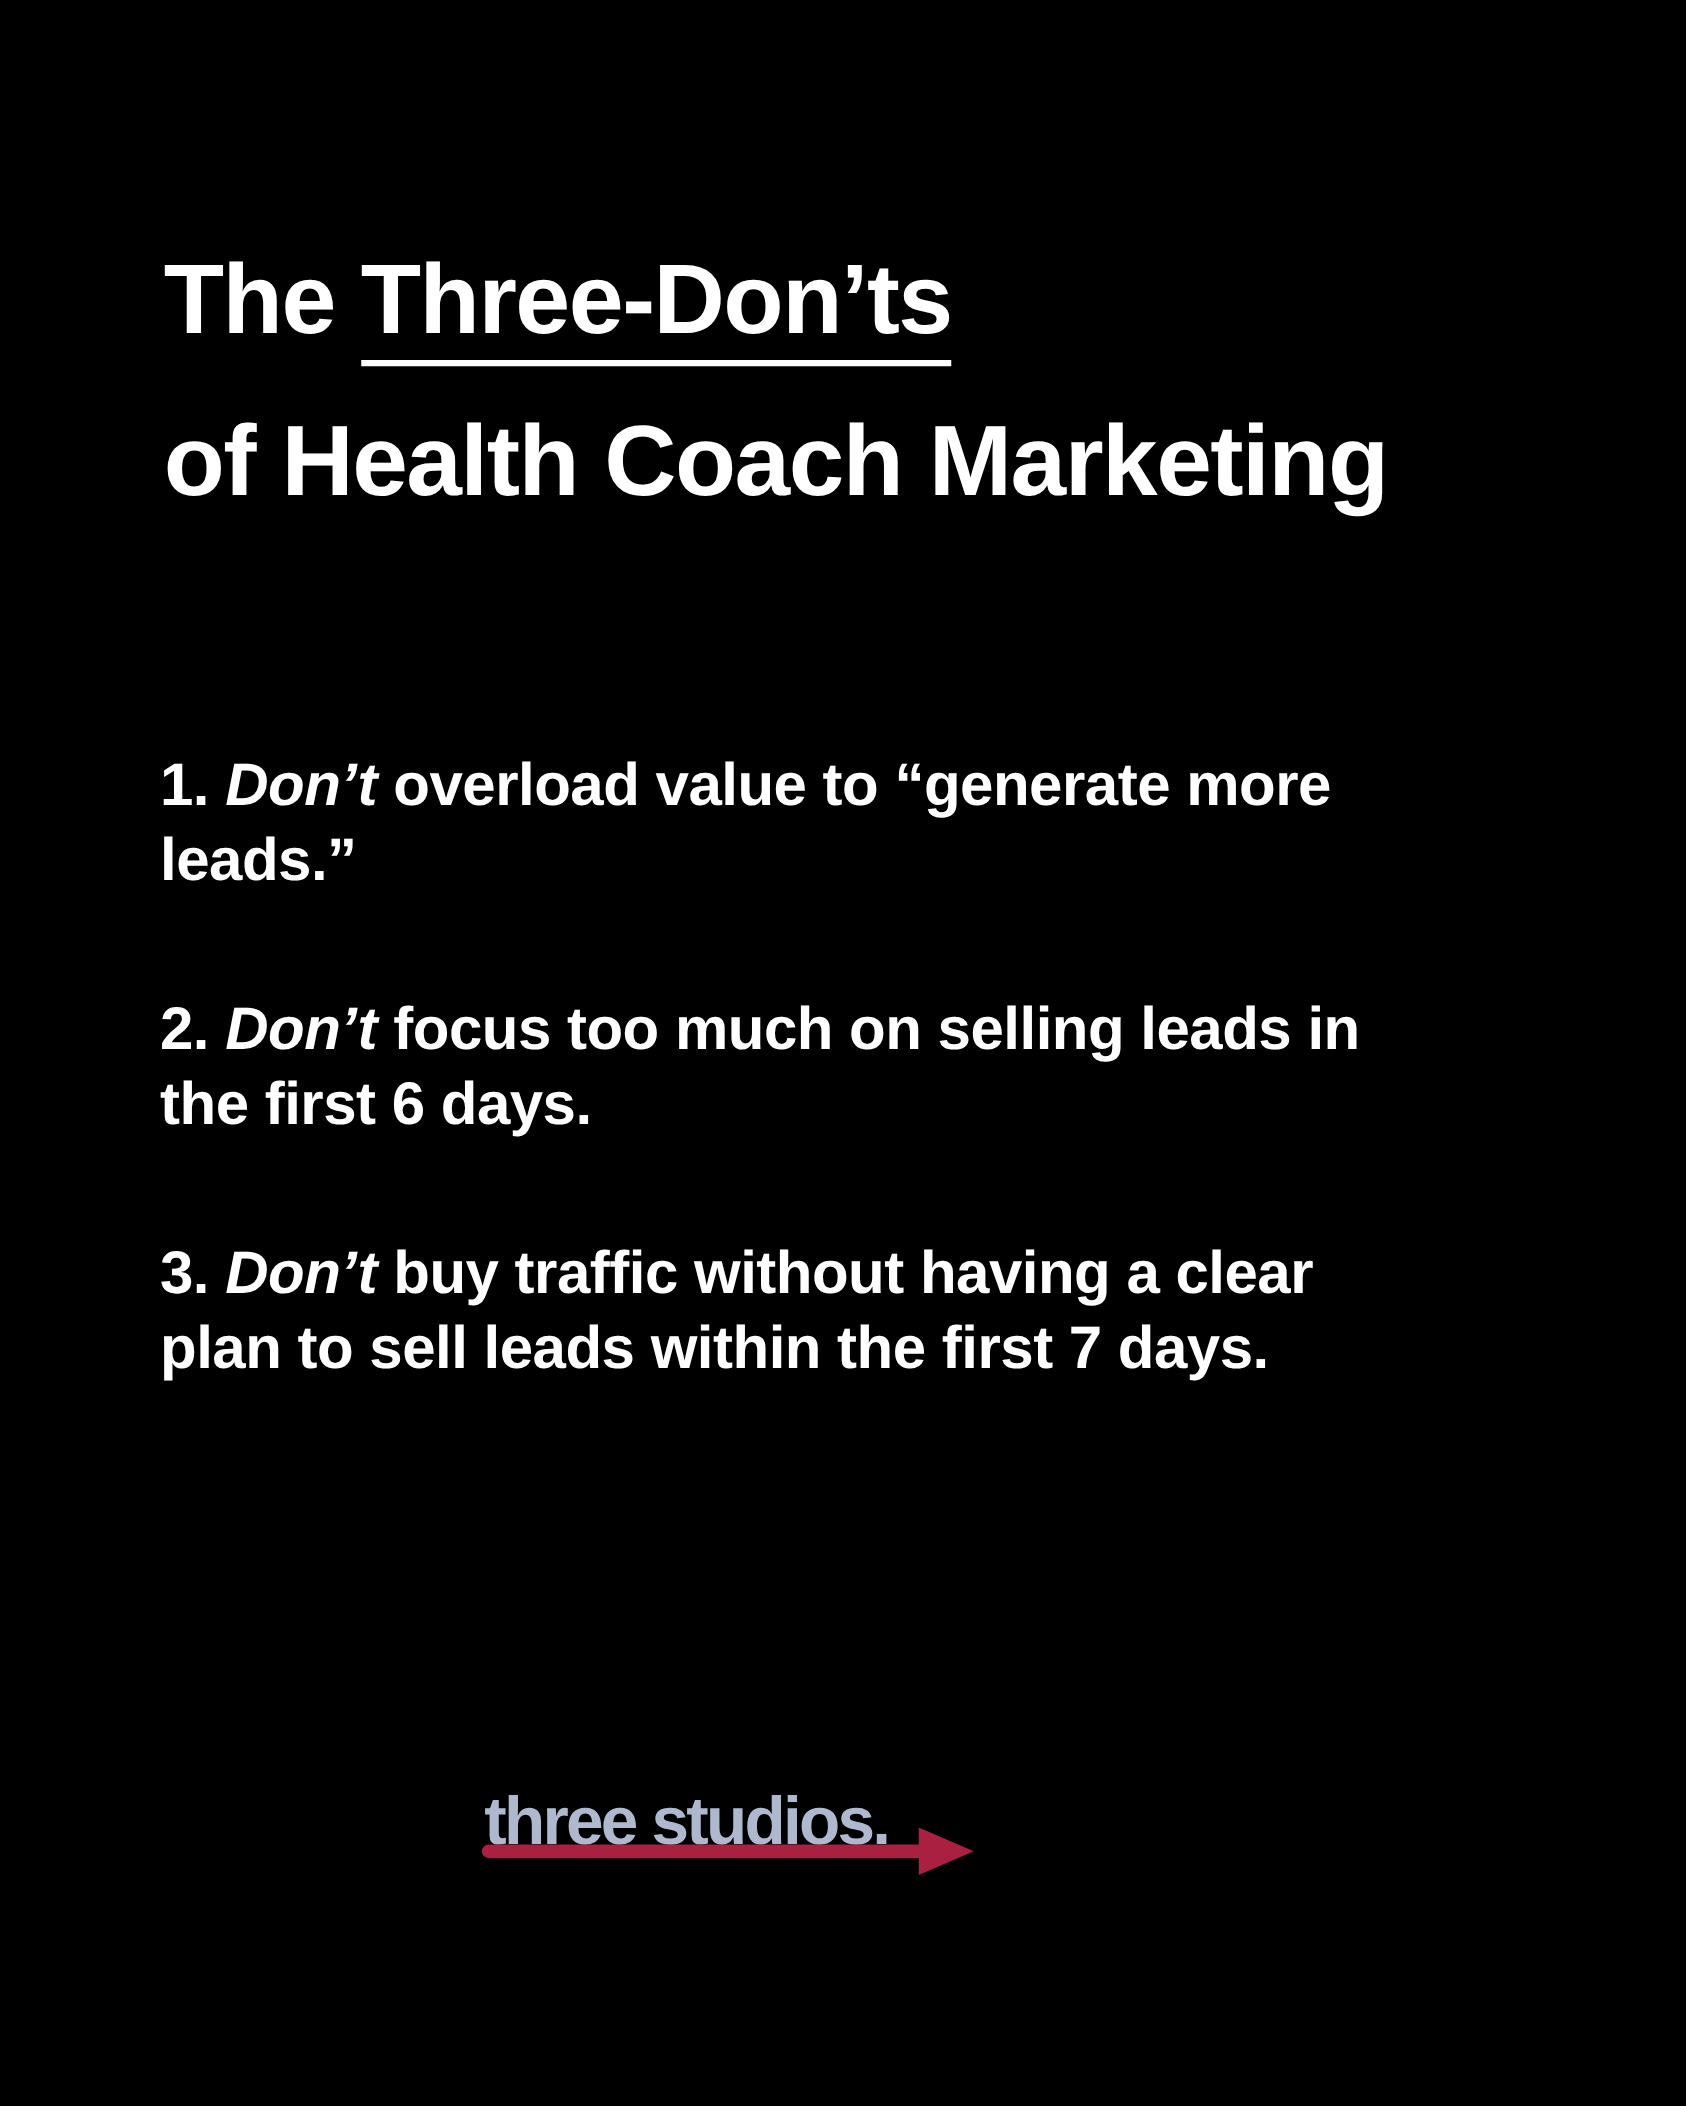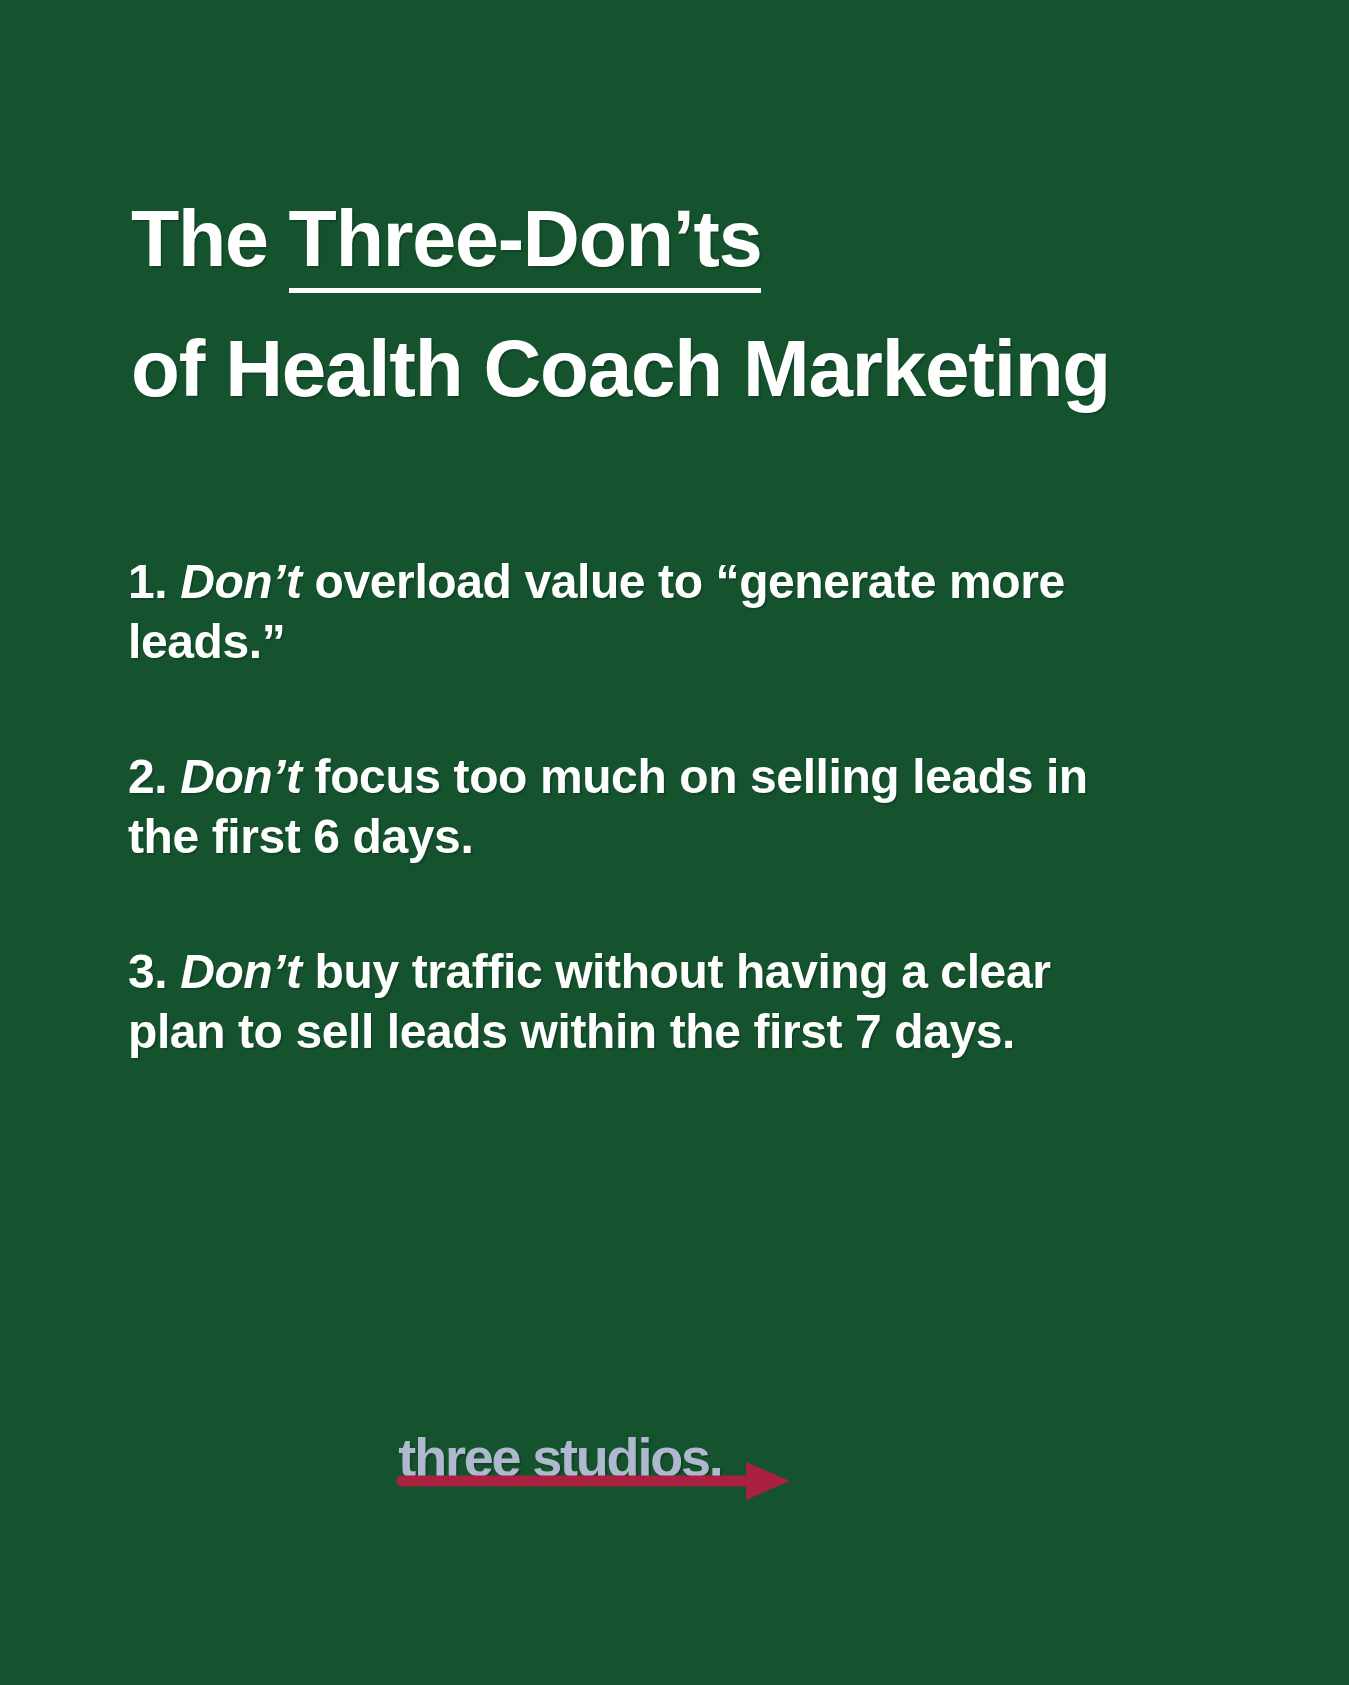--- a/index.html
+++ b/index.html
@@ -11,21 +11,21 @@
     height: 1685px;
     background: #21336B;
     font-family: "Liberation Sans", sans-serif;
     overflow: hidden;
   }
 
   .poster {
     position: relative;
     width: 1349px;
     height: 1685px;
-    background: #14532d;
+    background: #000000;
     box-sizing: border-box;
   }
 
   
   .title-block {
     position: absolute;
     left: 131px;
     top: 196px;
     width: 1100px;
   }
@@ -47,21 +47,21 @@
   }
   .title-line-2 {
     margin-top: 32px;
     font-size: 80px;
   }
 
   
   .list-block {
     position: absolute;
     left: 128px;
-    top: 552px;
+    top: 599px;
     width: 1030px;
   }
   .list-item {
     color: #FFFFFF;
     font-family: "Liberation Sans", sans-serif;
     font-weight: bold;
     font-size: 48px;
     line-height: 1.26;
     letter-spacing: -0.4px;
     margin-bottom: 74px;
@@ -69,21 +69,21 @@
   }
   .list-item:last-child { margin-bottom: 14px; }
   .list-item em {
     font-style: italic;
     font-weight: bold;
   }
 
   
   .logo-block {
     position: absolute;
-    left: 11px;
+    left: 0;
     top: 1430px;
     width: 1152px;
     text-align: center;
   }
   .logo-inner {
     position: relative;
     display: inline-block;
     padding-bottom: 34px;
   }
   .logo-wordmark {

